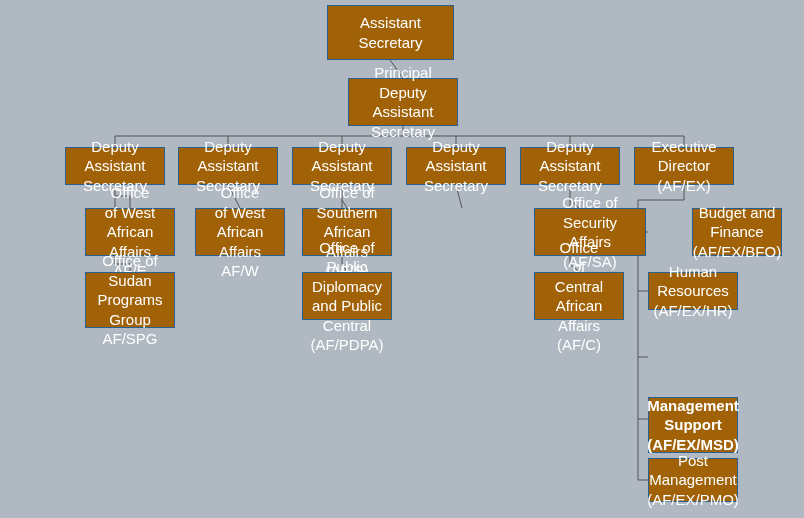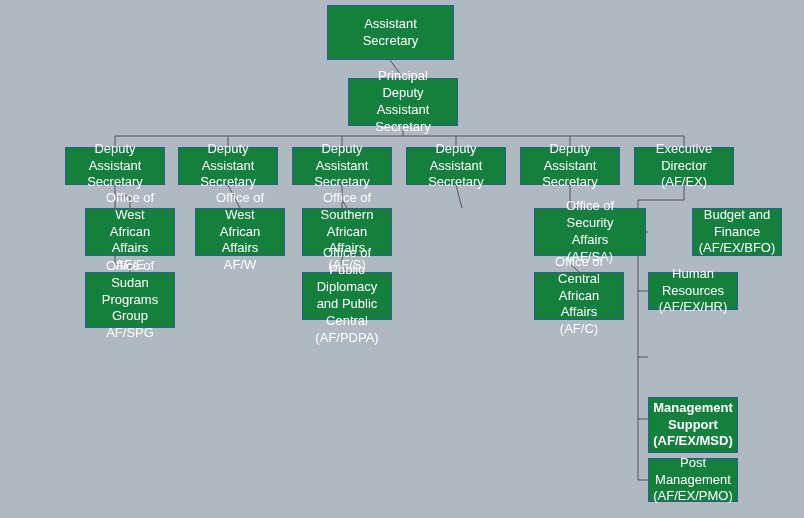--- a/index.html
+++ b/index.html
@@ -13,30 +13,30 @@
       position: relative;
     }
     .org-chart {
       position: absolute;
       top: 0; left: 0;
       width: 804px;
       height: 518px;
     }
     .node {
       position: absolute;
-      background: #15803d;
+      background: #a16207;
       border: 1px solid #2a6090;
       color: white;
       text-align: center;
       display: flex;
       align-items: center;
       justify-content: center;
       padding: 17px;
       line-height: 1.3;
-      font-size: 13px;
+      font-size: 15px;
     }
     svg.lines {
       position: absolute;
       top: 0; left: 0;
       width: 804px;
       height: 518px;
       pointer-events: none;
     }
     svg.lines line, svg.lines polyline, svg.lines path {
       stroke: #555;

